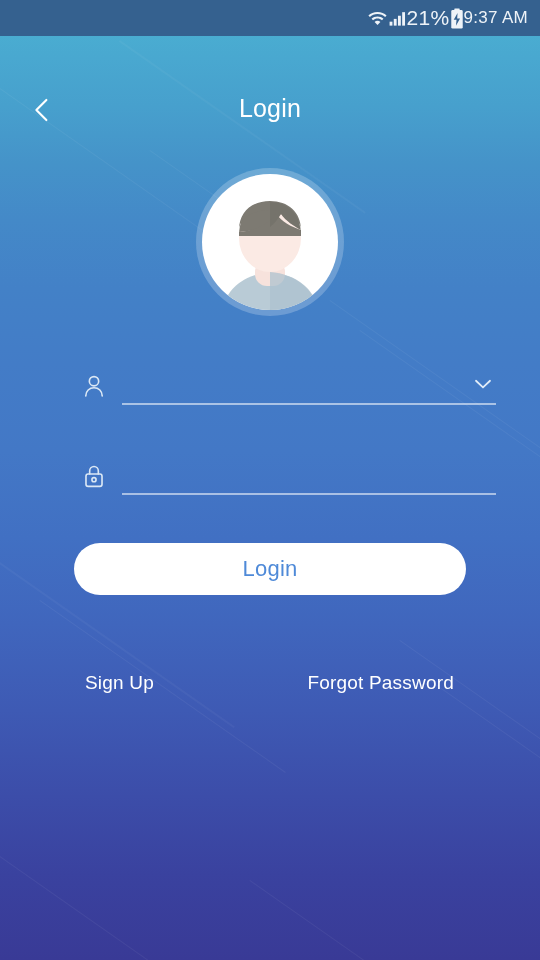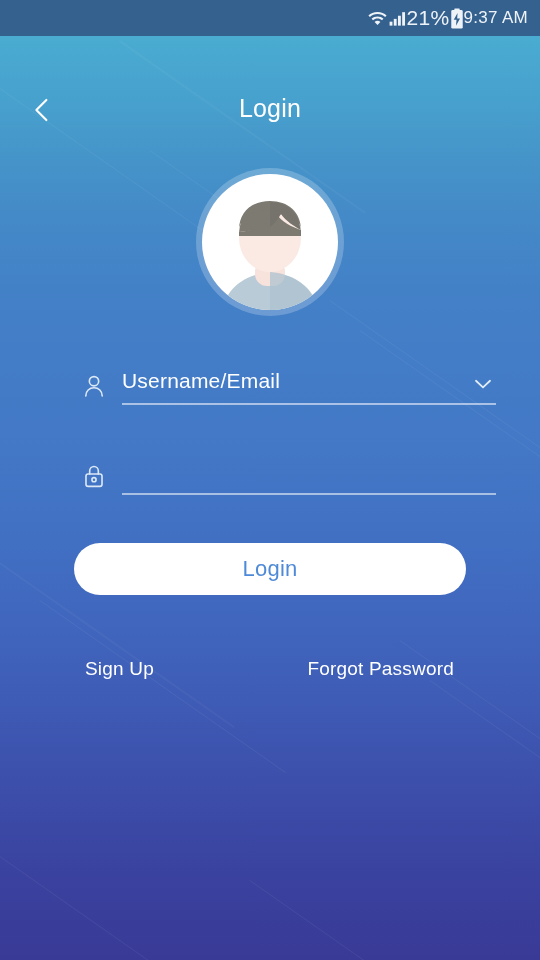--- a/index.html
+++ b/index.html
@@ -147,21 +147,21 @@
     color:#4f8ad8;
     font-family:"Liberation Sans", sans-serif;
     font-size:22px;
     letter-spacing:0.2px;
     cursor:pointer;
     display:flex; align-items:center; justify-content:center;
   }
 
   
   .links {
-    position:absolute; left:76px; top:658px;
+    position:absolute; left:76px; top:672px;
     width:392px; height:30px;
   }
   .link {
     position:absolute; top:0;
     color:#ffffff;
     font-size:19px;
     letter-spacing:0.2px;
     cursor:pointer;
     white-space:nowrap;
   }
@@ -247,21 +247,20 @@
 
 <div class="form">
 
   <div class="field field-user">
     <span class="field-icon">
       <svg width="26" height="26" viewBox="0 0 24 24">
         <circle cx="12" cy="7.6" r="4.3" fill="none" stroke="#dbe8f5" stroke-width="1.5"></circle>
         <path d="M4.4 21.2 C4.4 16.6 7.8 13.6 12 13.6 C16.2 13.6 19.6 16.6 19.6 21.2" fill="none" stroke="#dbe8f5" stroke-width="1.5" stroke-linecap="round"></path>
       </svg>
     </span>
-    <input class="field-input" type="text" placeholder="Username/Email" style="">
     <div class="field-rule"></div>
     <span class="field-chevron">
       <svg width="26" height="26" viewBox="0 0 24 24">
         <path d="M5.5 9 L12 15.2 L18.5 9" fill="none" stroke="#e2edf8" stroke-width="1.6" stroke-linecap="round" stroke-linejoin="round"></path>
       </svg>
     </span>
   </div>
 
   <div class="field field-pass">
     <span class="field-icon">

